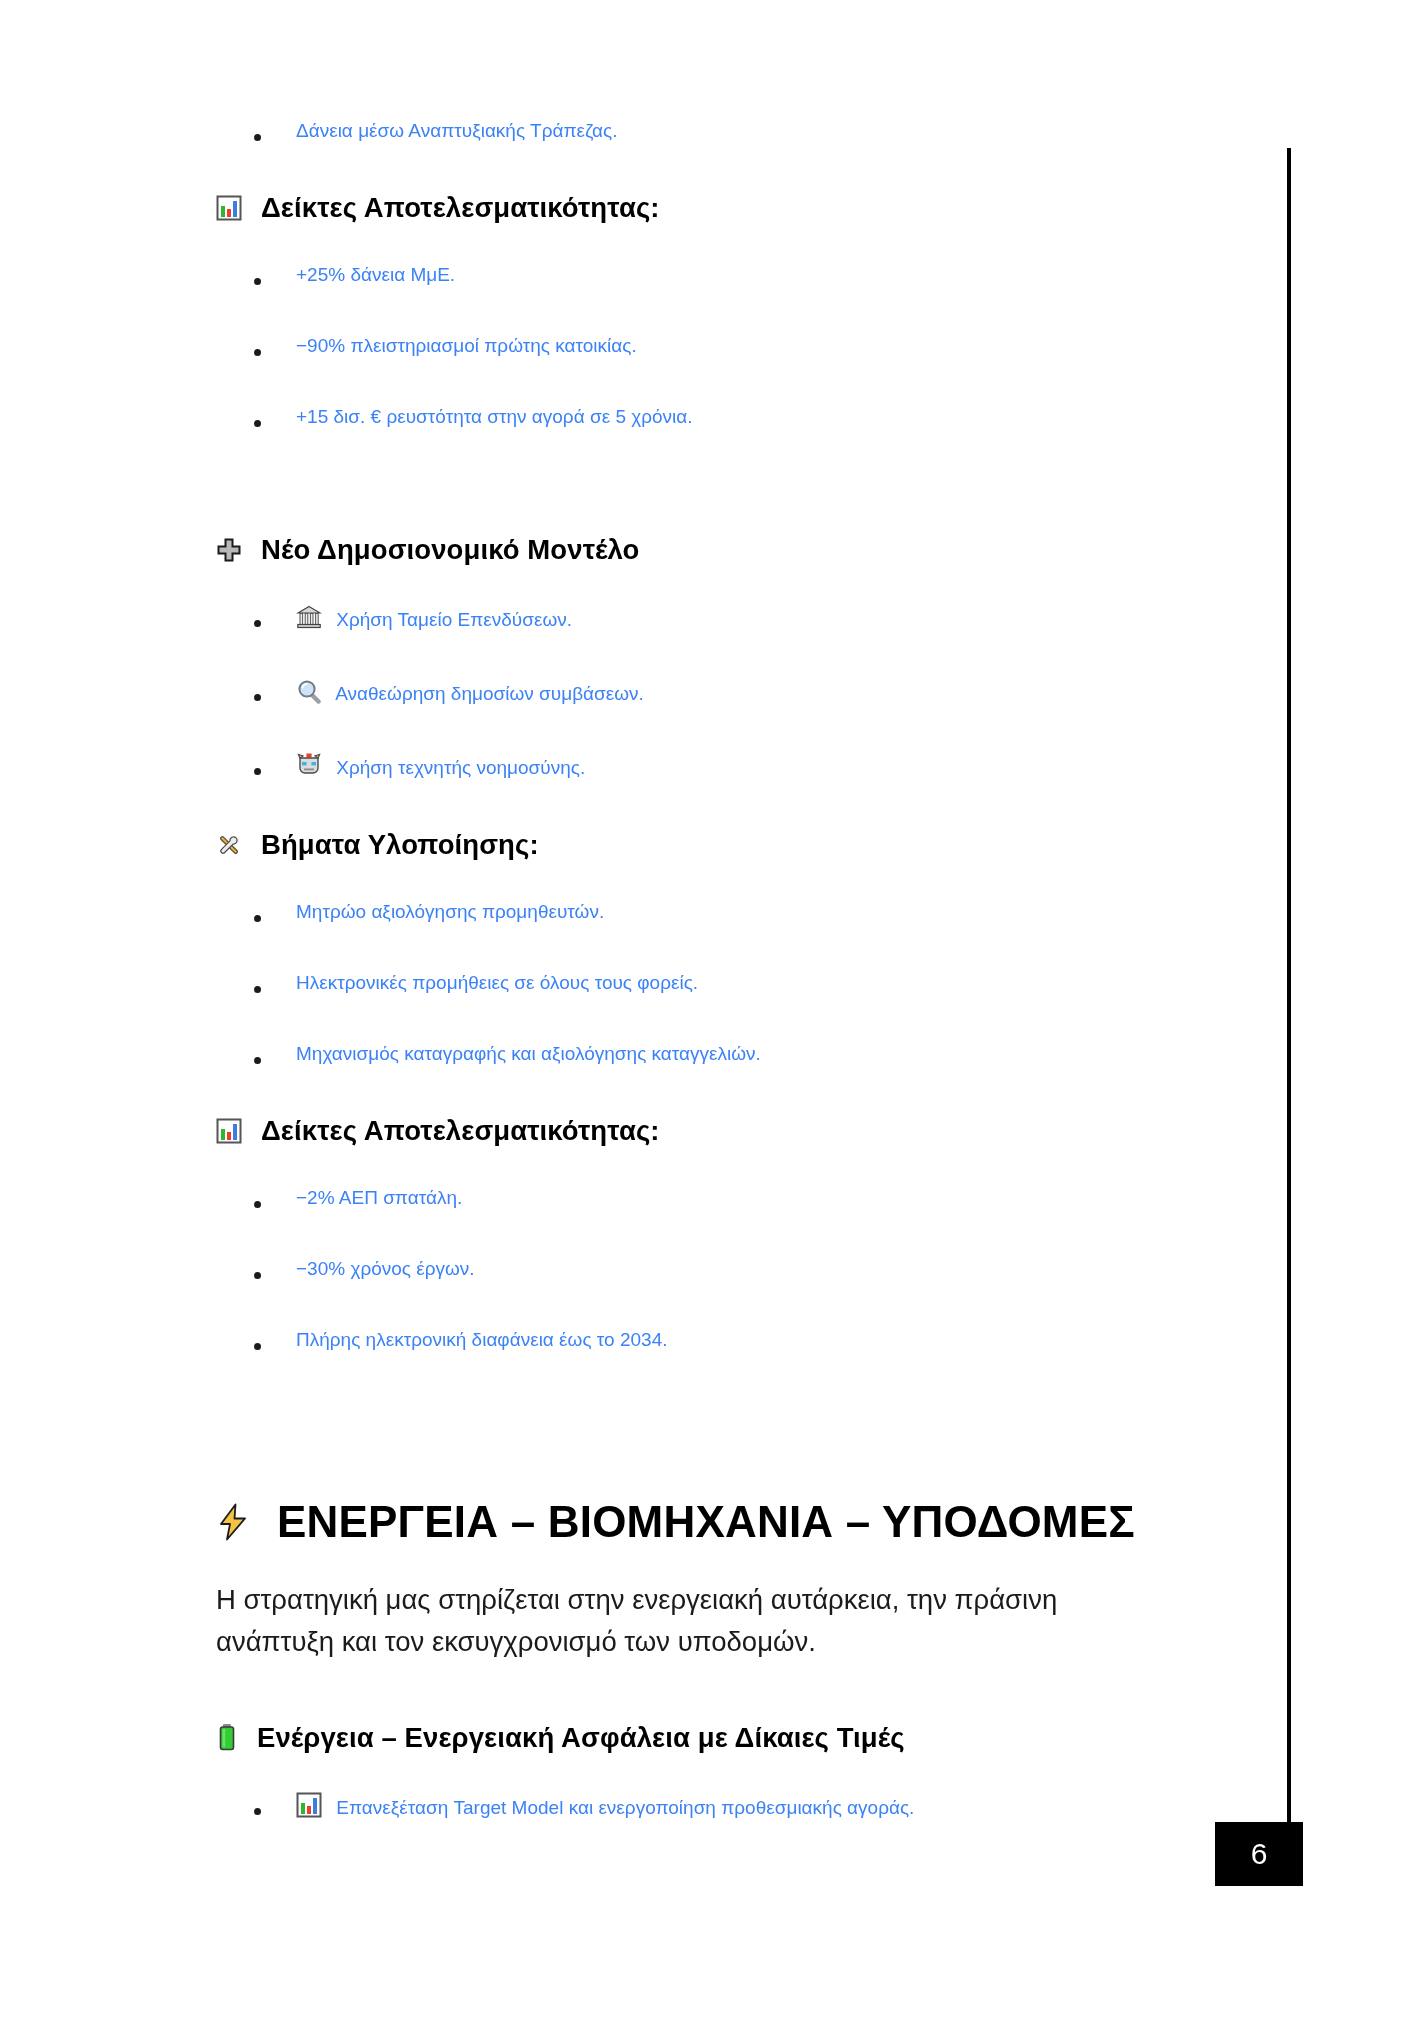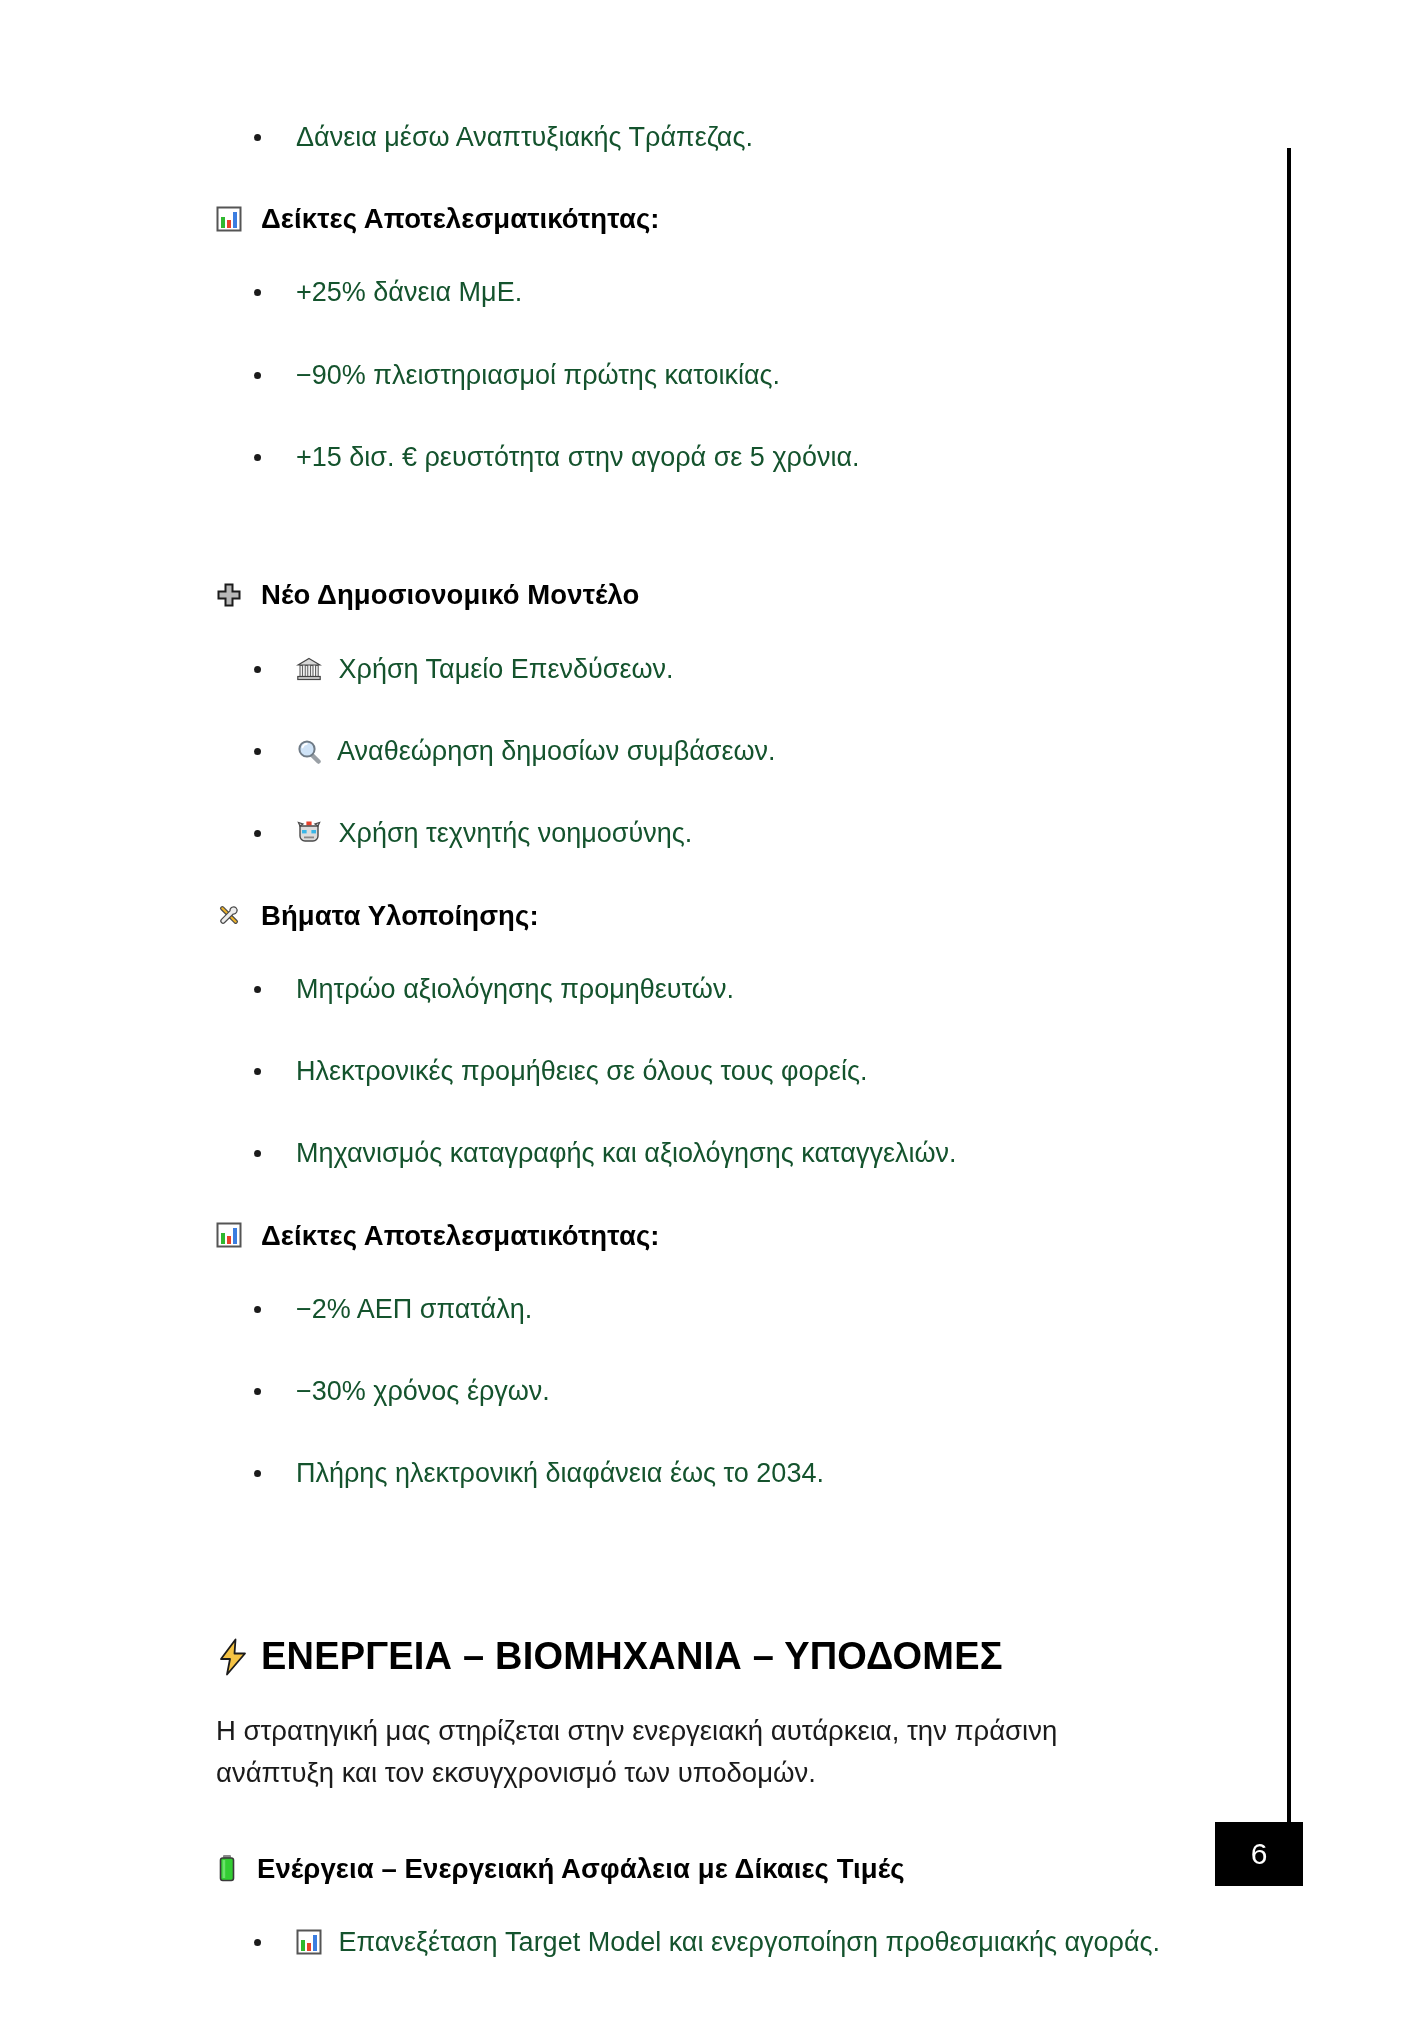--- a/index.html
+++ b/index.html
@@ -42,23 +42,23 @@
   
   .bullet-list {
     list-style: none;
     margin: 0;
     padding: 0;
   }
   .bullet-item {
     position: relative;
     padding-left: 80px;
     margin: 0 0 44px 0;
-    font-size: 27px;
+    font-size: 19px;
     line-height: 1.42;
-    color: #14532d;
+    color: #3b82f6;
   }
   .bullet-item::before {
     content: "";
     position: absolute;
     left: 38px;
     top: 16px;
     width: 7px;
     height: 7px;
     border-radius: 50%;
     background: #1b1b1b;
@@ -72,22 +72,22 @@
     font-weight: bold;
     line-height: 1.35;
     margin: 0 0 36px 0;
     color: #000;
   }
   .sub-head .label { letter-spacing: .1px; }
 
   .section-title {
     display: flex;
     align-items: center;
-    gap: 2px;
-    font-size: 38px;
+    gap: 18px;
+    font-size: 44px;
     font-weight: bold;
     line-height: 1.25;
     margin: 0 0 30px 0;
     letter-spacing: .2px;
   }
   .body-para {
     font-size: 27.5px;
     line-height: 1.52;
     margin: 0 0 56px 0;
     color: #1b1b1b;

